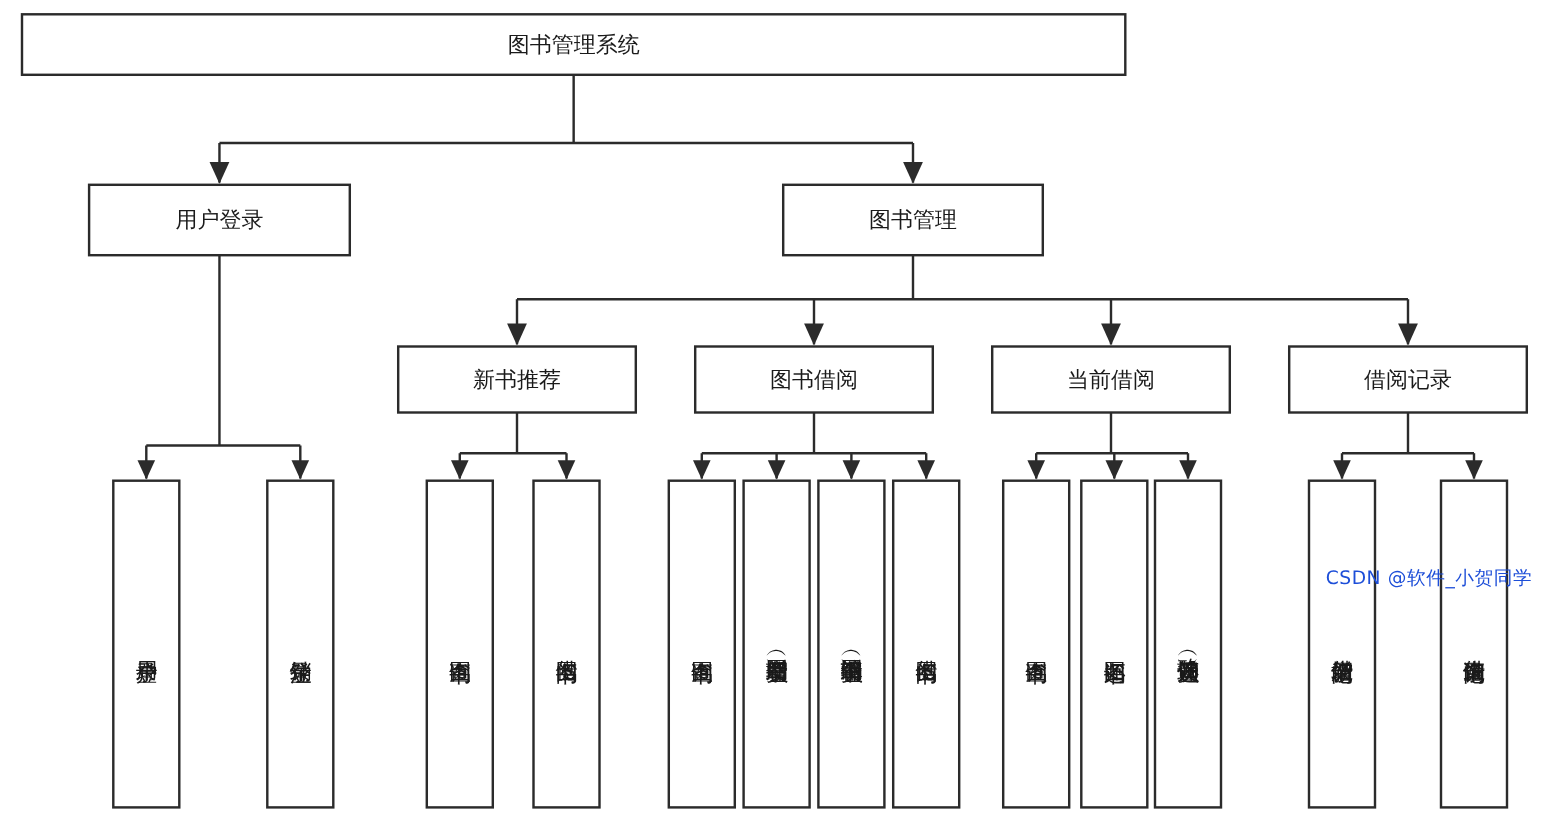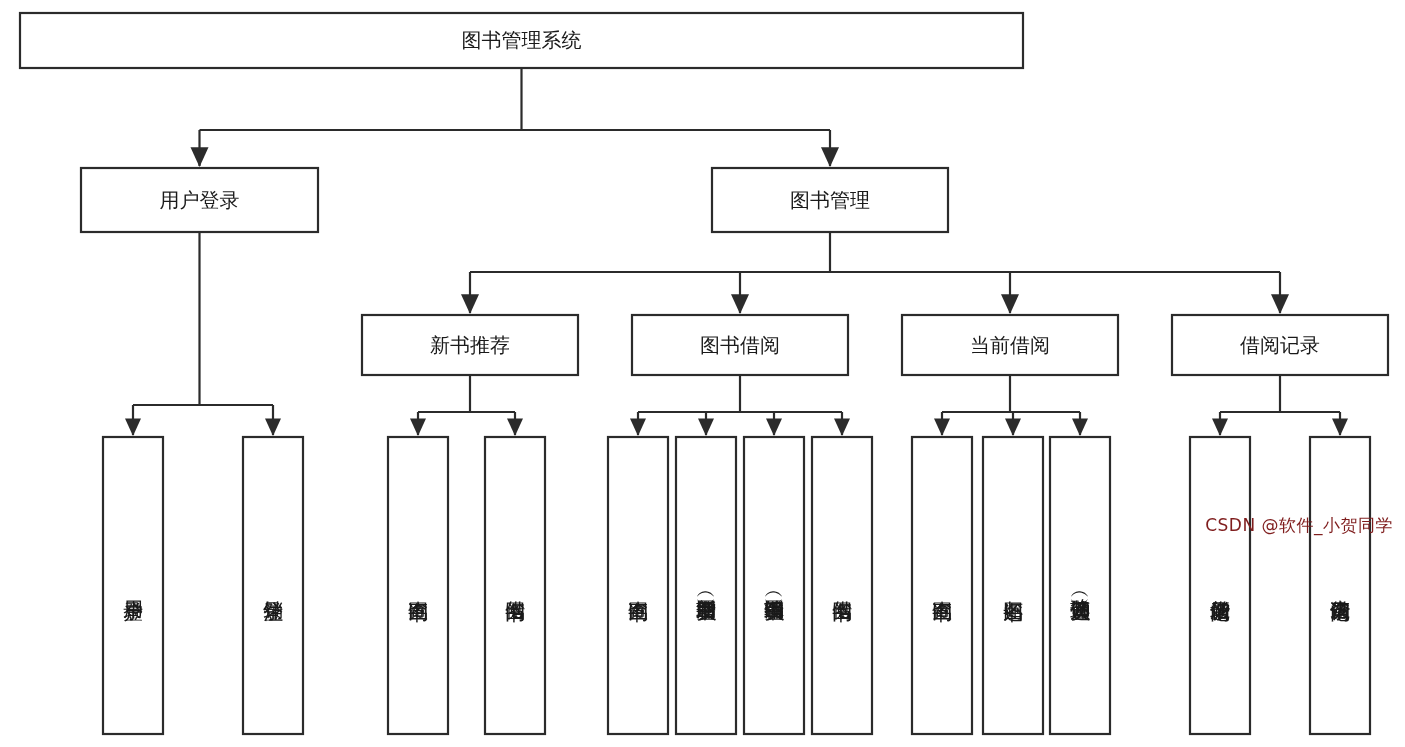--- a/index.html
+++ b/index.html
@@ -63,21 +63,21 @@
     letter-spacing: 0.5px;
     white-space: nowrap;
     pointer-events: none;
   }
   .watermark {
     position: absolute;
     right: 12px;
     bottom: 6px;
     font-family: "DejaVu Sans", "Liberation Sans", sans-serif;
     font-size: 17px;
-    color: #7f1d1d;
+    color: #1d4ed8;
     letter-spacing: 0.5px;
     white-space: nowrap;
   }
 </style>
 </head>
 <body>
 
 <div id="diagram-root">
 
   <svg id="flow-svg" viewBox="0 0 1405 747">

